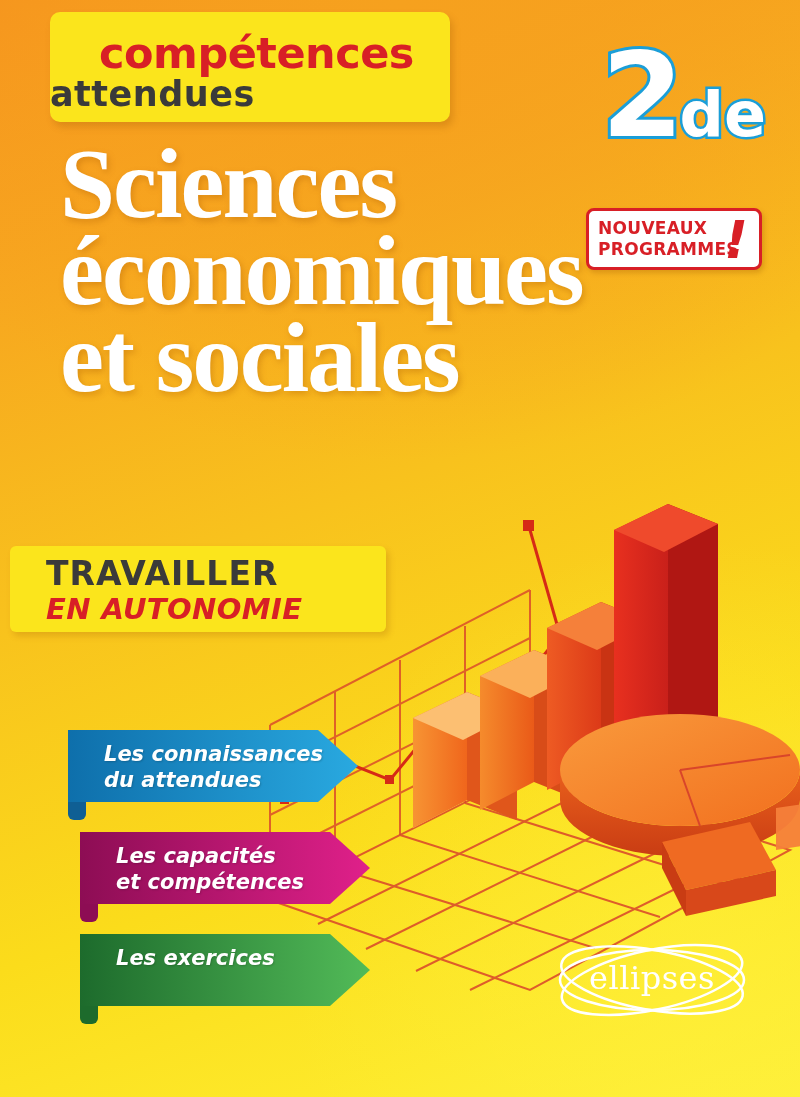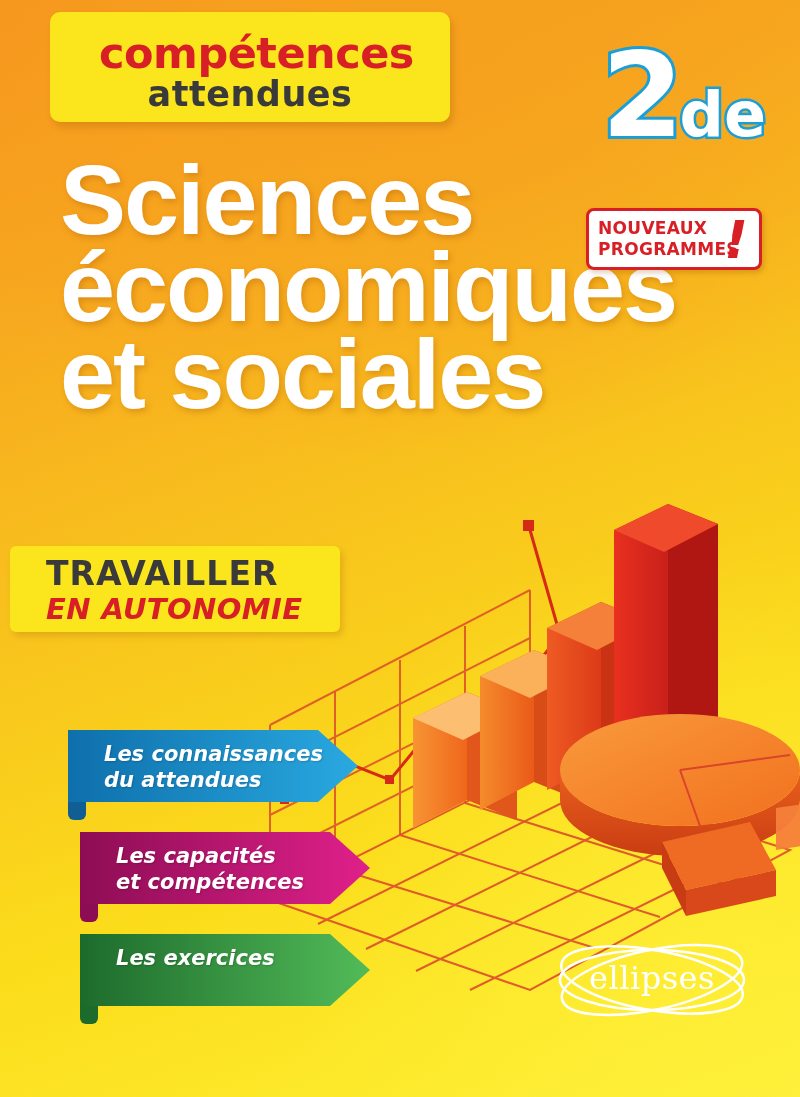--- a/index.html
+++ b/index.html
@@ -50,21 +50,20 @@
     font-weight: bold;
     color: #d81f26;
     letter-spacing: -0.5px;
     font-family: "DejaVu Sans", sans-serif;
     padding-left: 13px;
   }
   .badge-competences .l2 {
     position: absolute;
     left: 0; right: 0;
     top: 62px;
-    text-align: center;
     font-size: 35px;
     font-weight: bold;
     color: #3a3a3a;
     letter-spacing: 0.5px;
     font-family: "DejaVu Sans", sans-serif;
   }
 
   
   .level {
     position: absolute;
@@ -125,43 +124,43 @@
     font-weight: bold;
     color: #d81f26;
     font-style: italic;
     font-family: "DejaVu Sans", sans-serif;
   }
 
   
   .title {
     position: absolute;
     left: 60px;
-    top: 156px;
+    top: 140px;
     width: 700px;
     z-index: 5;
     color: #ffffff;
-    font-family: Liberation Sans, sans-serif;
+    font-family: Liberation Serif, serif;
     font-weight: bold;
     line-height: 0.88;
     letter-spacing: -2px;
     text-shadow: 2px 3px 6px rgba(170,90,0,0.35);
   }
   .title .tl {
     display: block;
     font-size: 99px;
   }
   .title .tl.l2 { font-size: 99px; }
   .title .tl.l3 { font-size: 99px; }
 
   
   .autonomie {
     position: absolute;
     left: 10px;
     top: 546px;
-    width: 330px;
+    width: 376px;
     height: 86px;
     background: #fbe51c;
     border-radius: 6px;
     box-shadow: 3px 4px 6px rgba(150,80,0,0.22);
     z-index: 6;
   }
   .autonomie .a1 {
     position: absolute;
     left: 36px;
     top: 8px;

